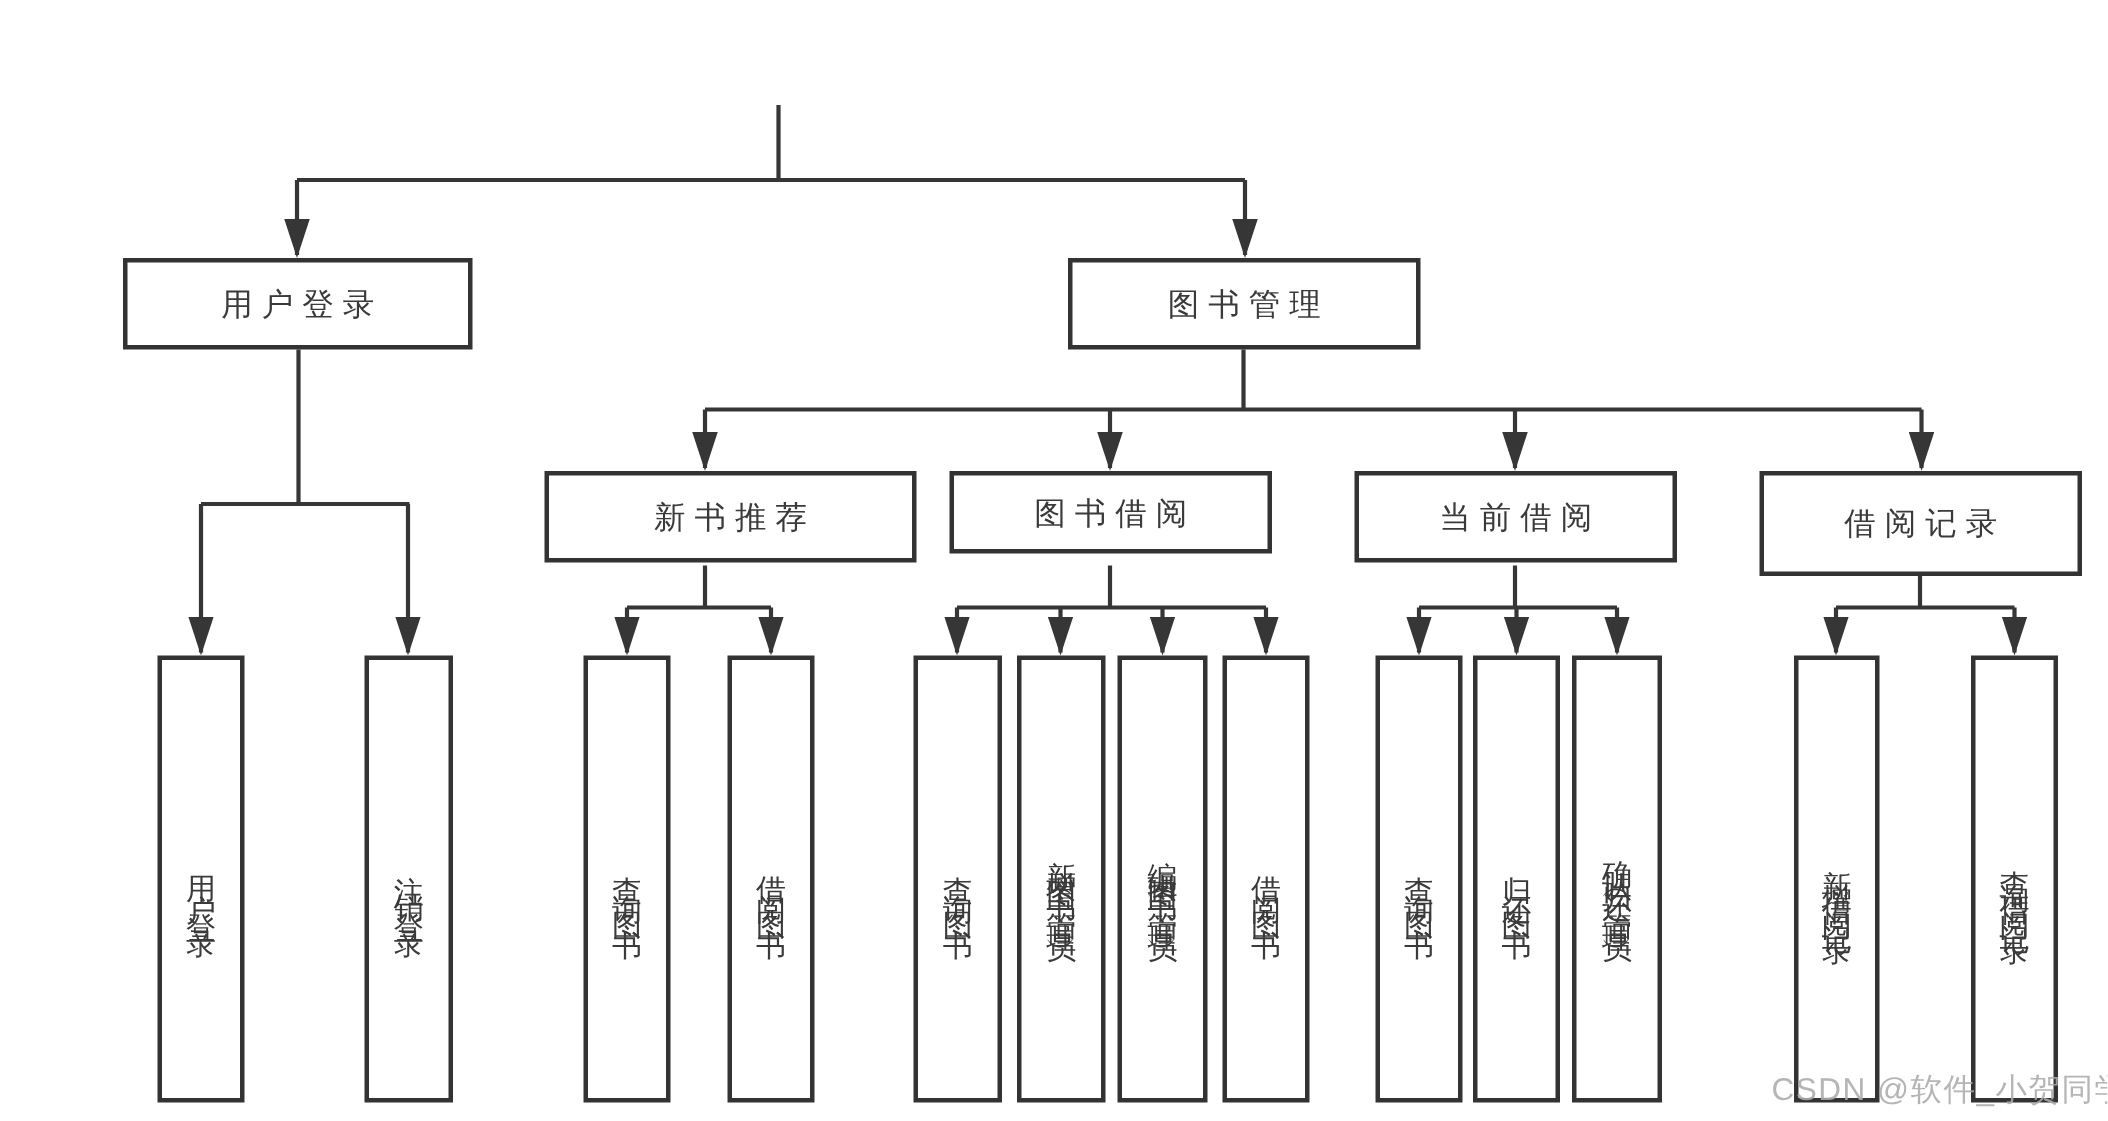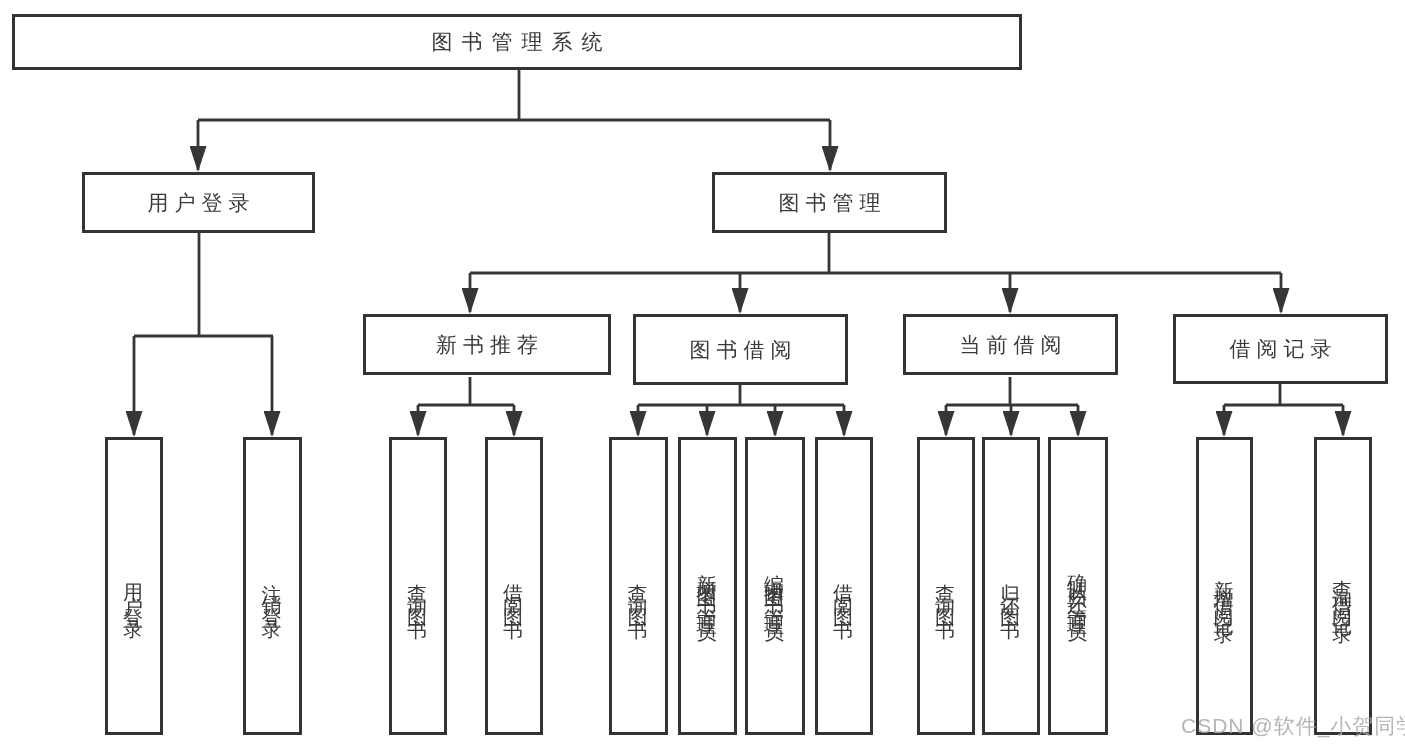--- a/index.html
+++ b/index.html
@@ -108,35 +108,32 @@
       <path d="M1011,405 V435" marker-end="url(#ah)"></path>
       <path d="M1078,405 V435" marker-end="url(#ah)"></path>
 
       <path d="M1280,377 V405"></path>
       <path d="M1224,405 H1343"></path>
       <path d="M1224,405 V435" marker-end="url(#ah)"></path>
       <path d="M1343,405 V435" marker-end="url(#ah)"></path>
     </g>
   </svg>
 
-  <div class="node root" style="left:12px; top:14px; width:1010px; height:56px;">
-    <span class="htxt">图书管理系统</span>
-  </div>
 
   <div class="node" style="left:82px; top:172px; width:233px; height:61px;">
     <span class="htxt">用户登录</span>
   </div>
   <div class="node" style="left:712px; top:172px; width:235px; height:61px;justify-content:center;">
     <span class="htxt">图书管理</span>
   </div>
 
   <div class="node" style="left:363px; top:314px; width:248px; height:61px;">
     <span class="htxt">新书推荐</span>
   </div>
-  <div class="node" style="left:633px; top:314px; width:215px; height:71px;">
+  <div class="node" style="left:633px; top:314px; width:215px; height:55px;">
     <span class="htxt">图书借阅</span>
   </div>
   <div class="node" style="left:903px; top:314px; width:215px; height:61px;font-family:Liberation Serif, serif;">
     <span class="htxt">当前借阅</span>
   </div>
   <div class="node" style="left:1173px; top:314px; width:215px; height:70px;">
     <span class="htxt">借阅记录</span>
   </div>
 
   <div class="node" style="left:105px; top:437px; width:58px; height:298px;">

